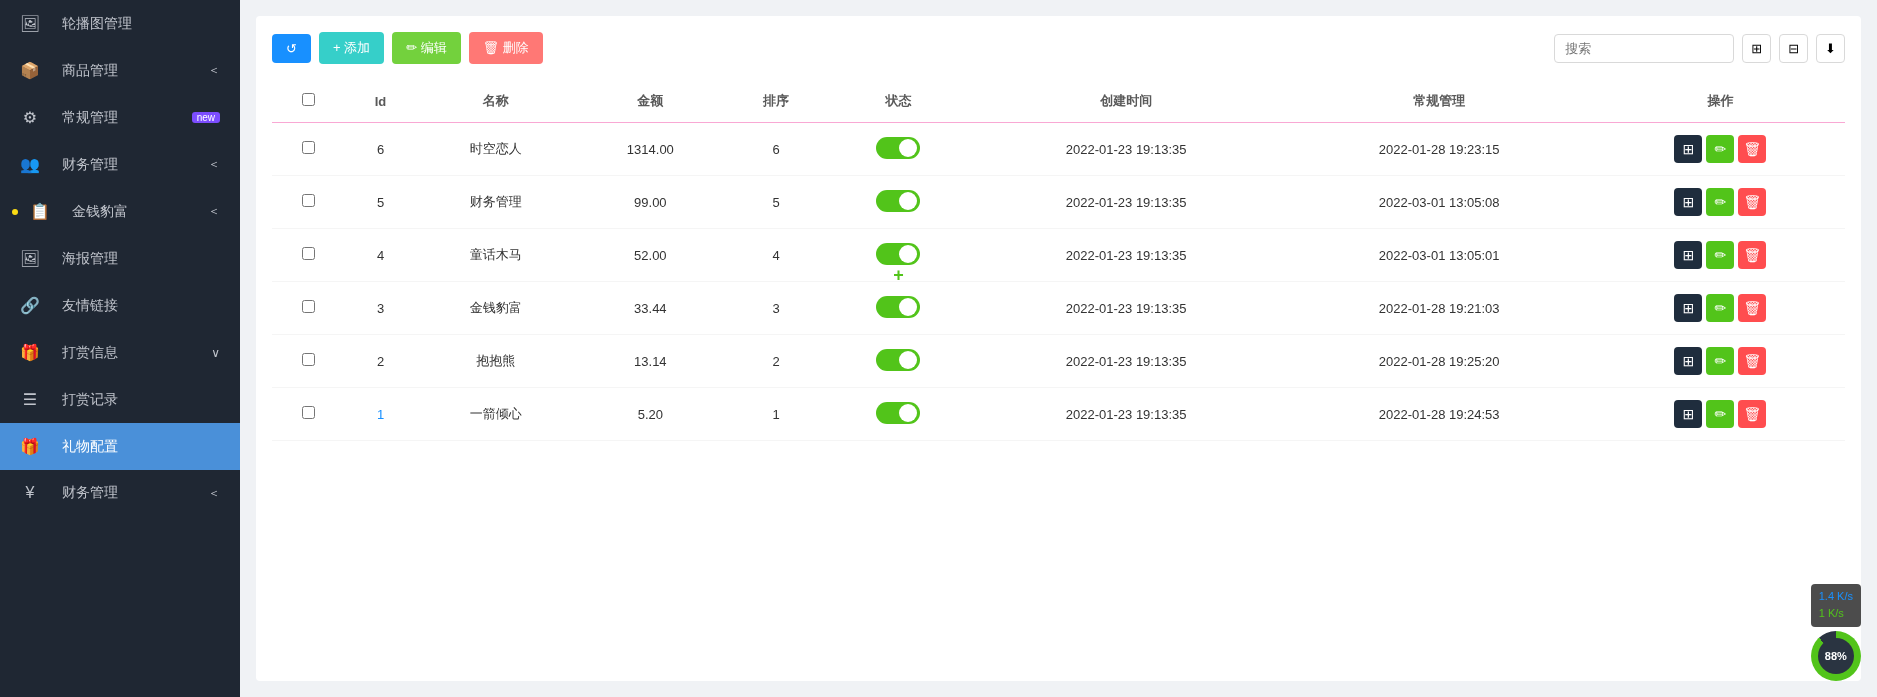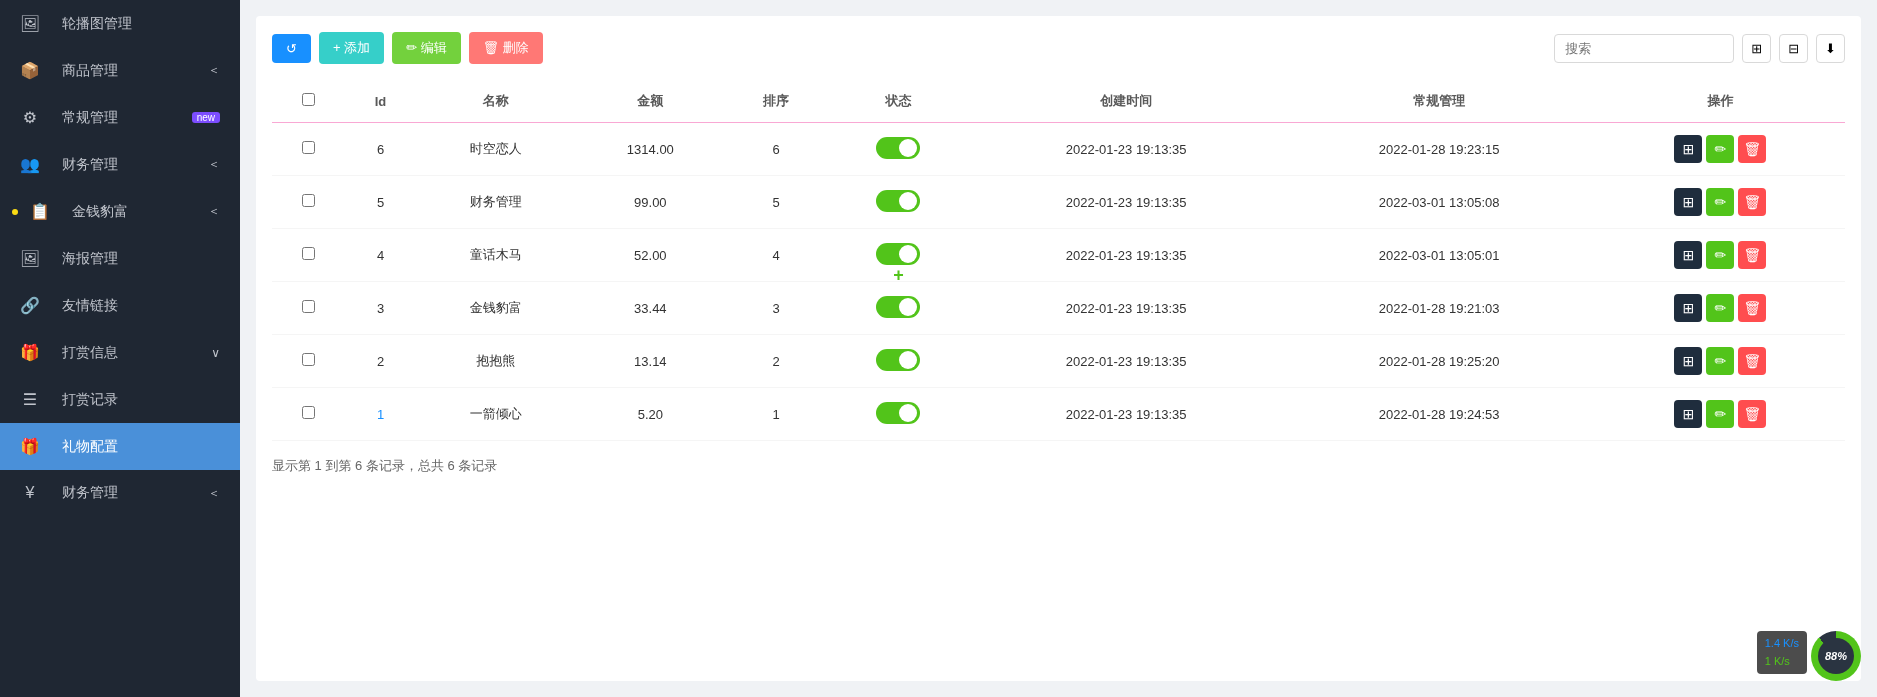--- a/index.html
+++ b/index.html
@@ -175,23 +175,24 @@
       color: #666;
       font-size: 13px;
     }
 
     
     .net-widget {
       position: fixed;
       bottom: 16px;
       right: 16px;
       display: flex;
-      align-items: flex-start;
+      align-items: center;
       gap: 4px;
       z-index: 100;
+      flex-direction: column;
     }
     .net-info {
       background: rgba(0,0,0,0.7);
       color: #fff;
       border-radius: 4px;
       padding: 4px 8px;
       font-size: 11px;
       line-height: 1.6;
     }
     .net-info .up { color: #52c41a; }
@@ -200,21 +201,20 @@
       width: 50px; height: 50px;
       border-radius: 50%;
       background: conic-gradient(#52c41a 0% 88%, #2a3441 88% 100%);
       display: flex;
       align-items: center;
       justify-content: center;
       font-size: 13px;
       font-weight: bold;
       color: #fff;
       position: relative;
-      font-style: italic;
     }
     .speed-circle::before {
       content: '';
       position: absolute;
       width: 36px; height: 36px;
       background: #2a3441;
       border-radius: 50%;
     }
     .speed-circle span { position: relative; z-index: 1; font-size: 11px; }
   </style>
@@ -434,23 +434,20 @@
         <div class="action-btns">
           <button class="action-btn btn-move">⊞</button>
           <button class="action-btn btn-pencil">✏</button>
           <button class="action-btn btn-trash">🗑</button>
         </div>
       </td>
     </tr>
         </tbody>
     </table>
 
-    <div class="pagination-info">
-      <span>显示第 1 到第 6 条记录，总共 6 条记录</span>
-    </div>
   </div>
 </div>
 
 <div class="net-widget">
   <div class="net-info">
     <div class="down">1.4 K/s</div>
     <div class="up">1 K/s</div>
   </div>
   <div class="speed-circle">
     <span>88%</span>

